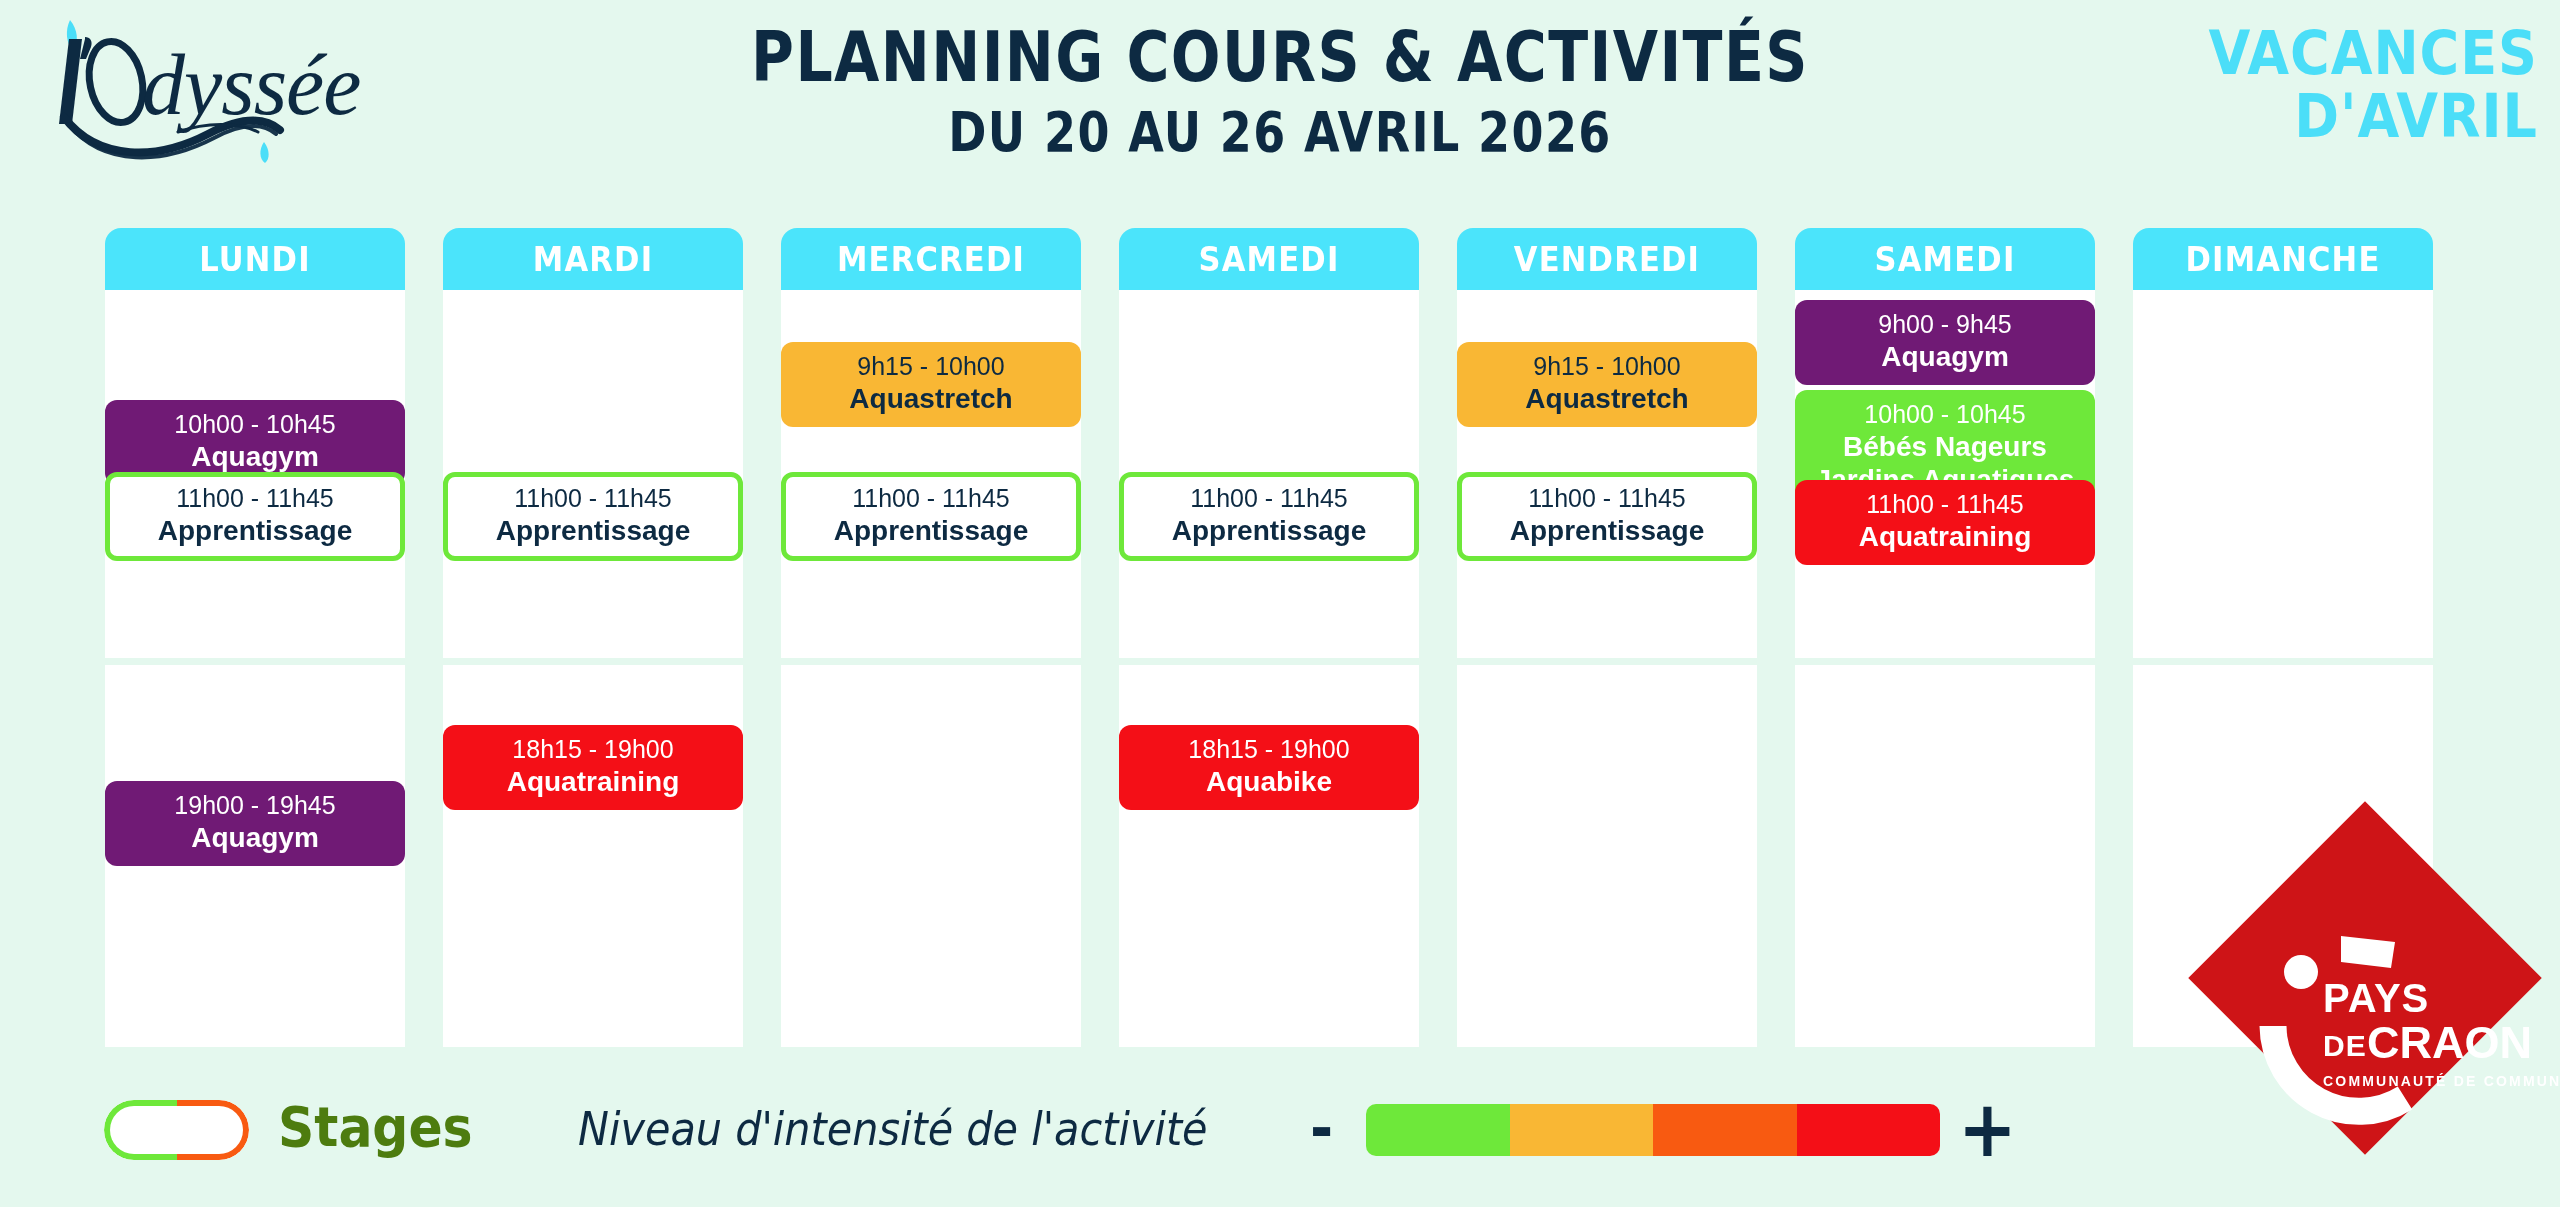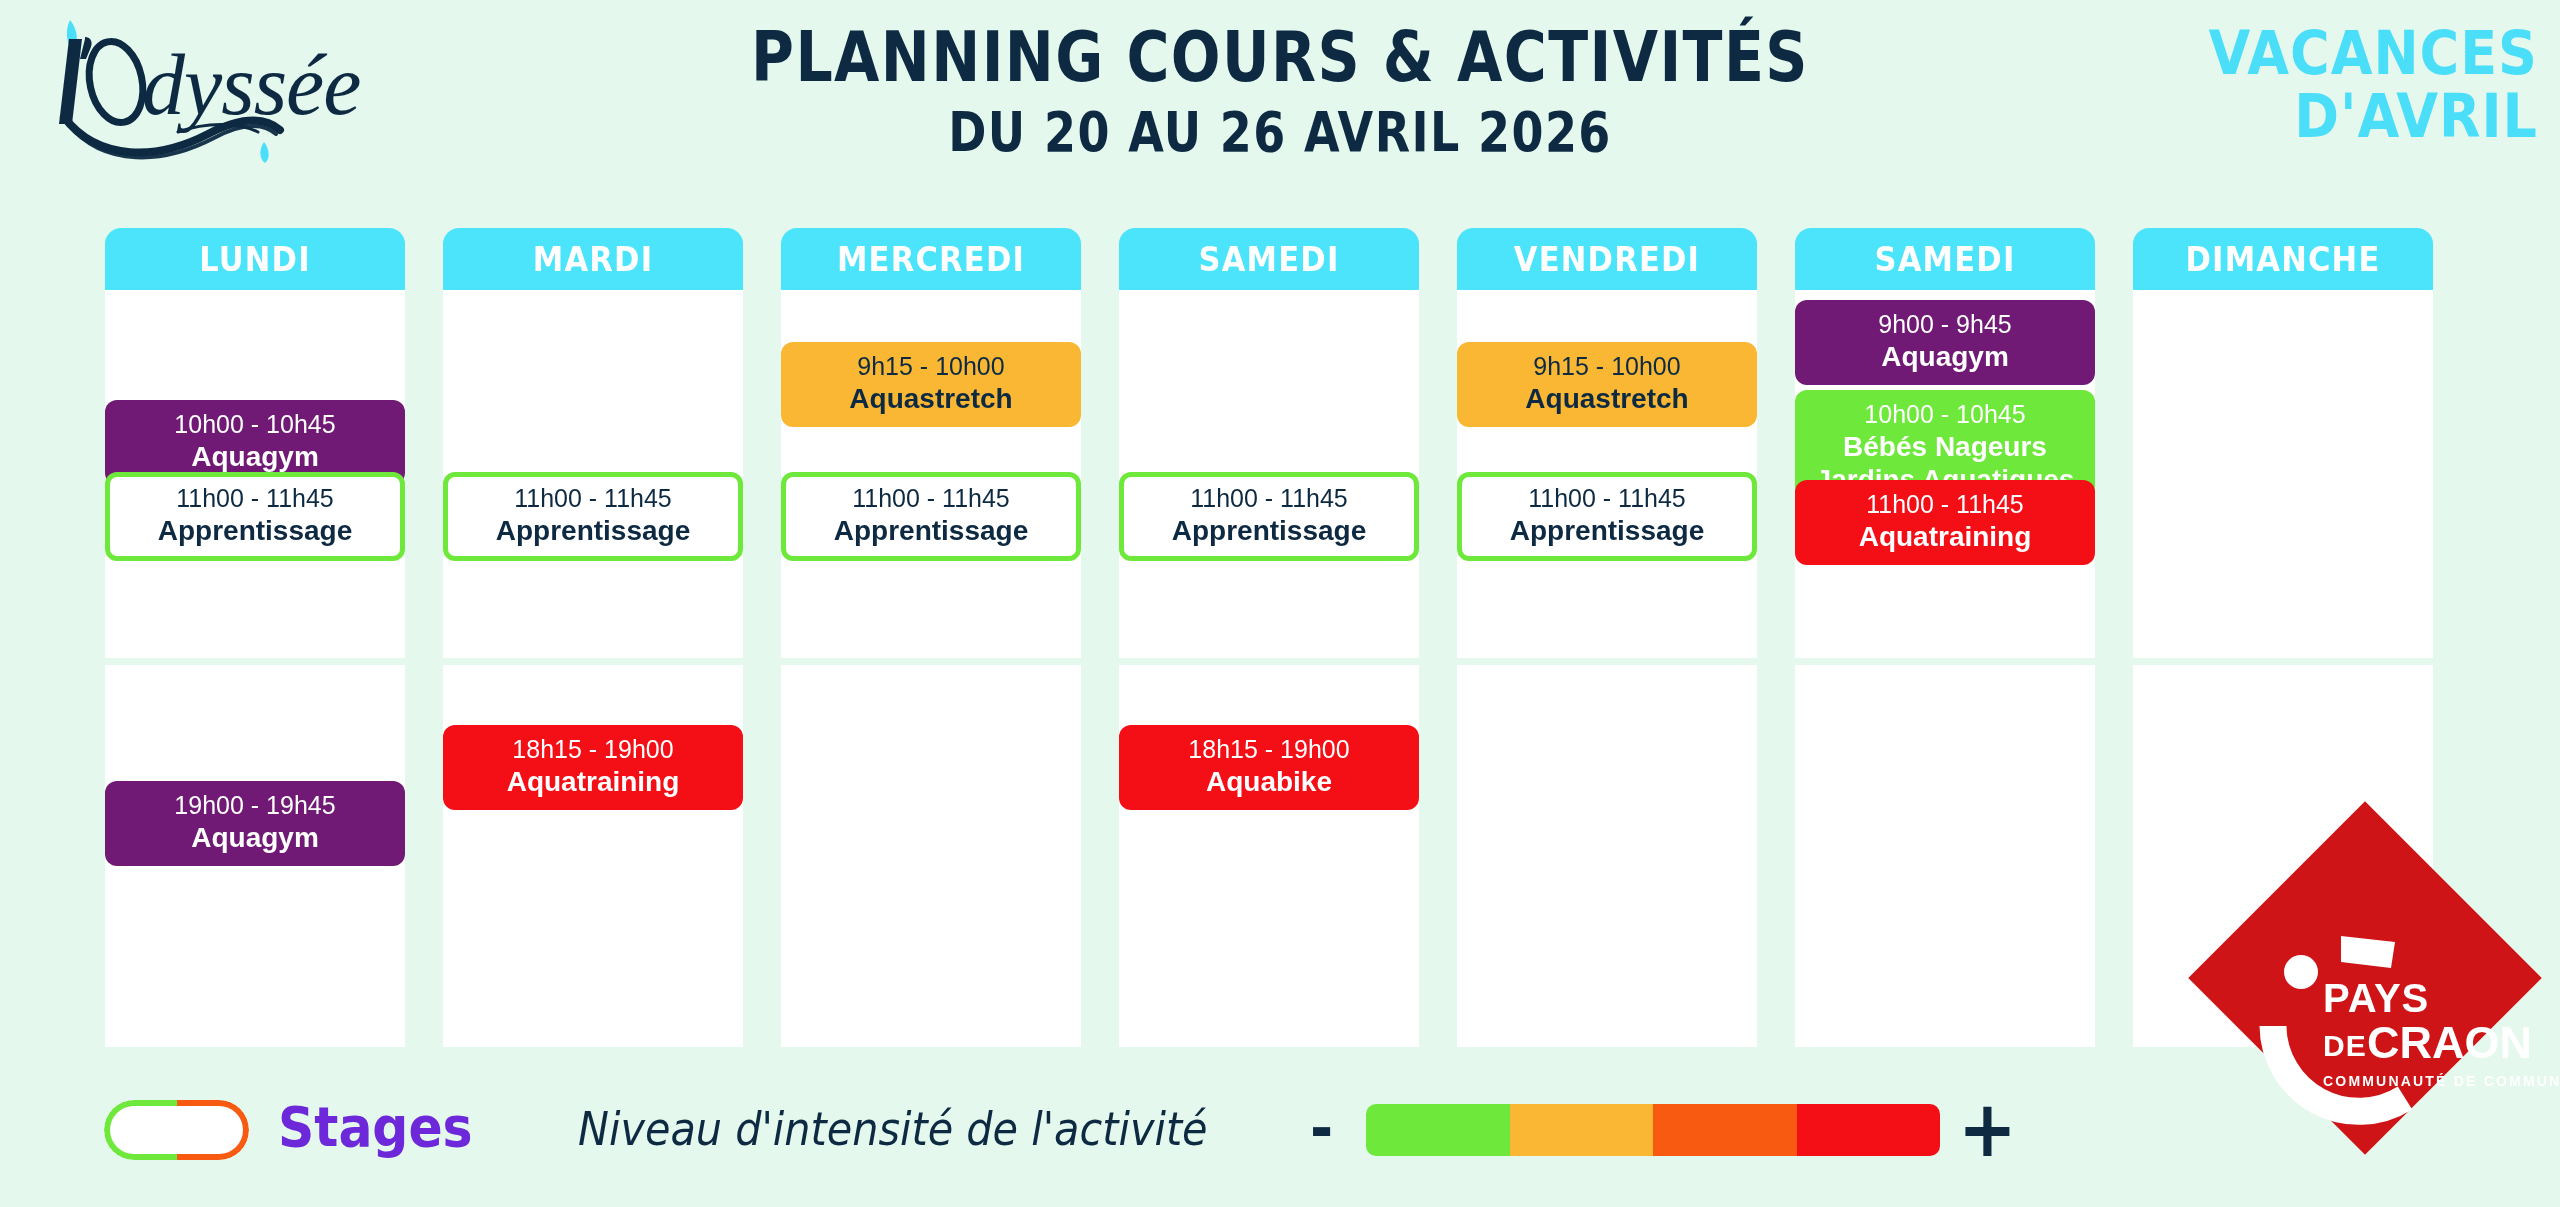--- a/index.html
+++ b/index.html
@@ -196,21 +196,21 @@
     border-left: none;
     border-radius: 0 30px 30px 0;
   }
   .stages-label {
     position: absolute;
     left: 278px;
     top: 12px;
     font-family: "Liberation Sans Narrow", "DejaVu Sans Condensed", "Liberation Sans", sans-serif;
     font-weight: bold;
     font-size: 56px;
-    color: #6d28d9;
+    color: #4d7c0f;
     white-space: nowrap;
   }
   .intensity-label {
     position: absolute;
     left: 578px;
     top: 20px;
     width: 700px;
     font-family: "Liberation Sans Narrow", "DejaVu Sans Condensed", "Liberation Sans", sans-serif;
     font-style: italic;
     font-size: 46px;

